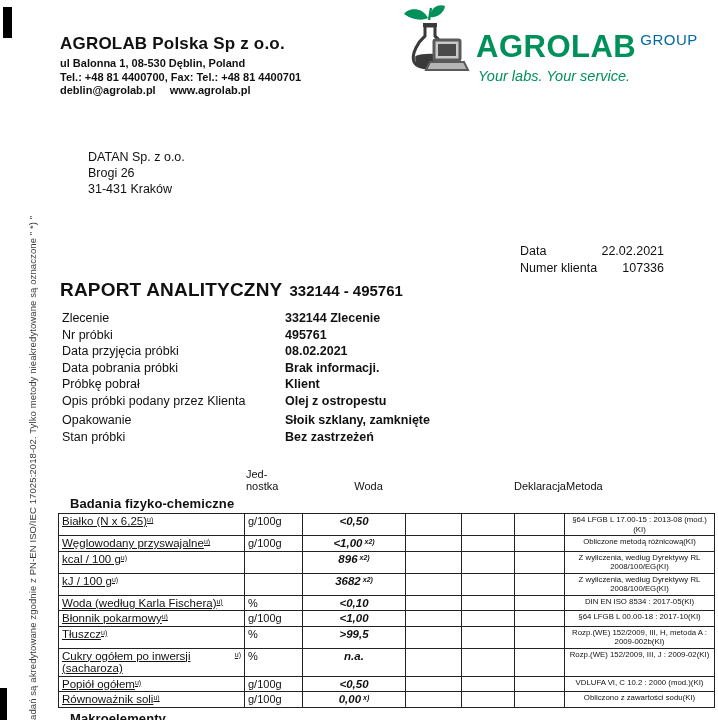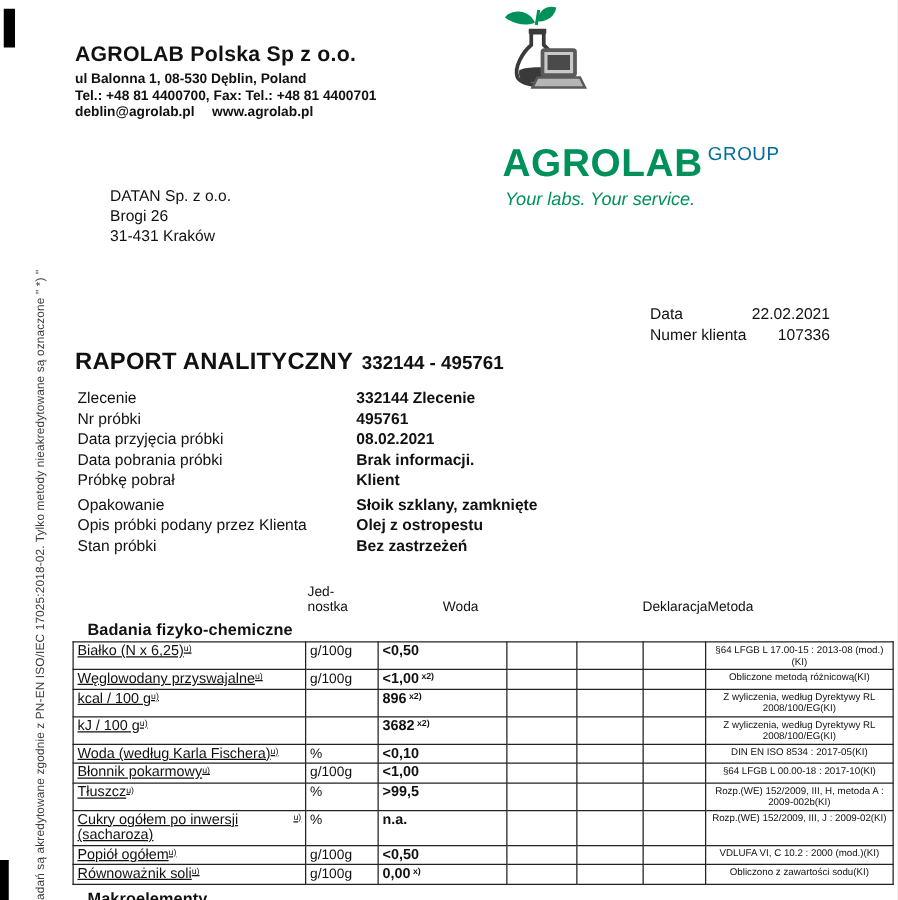--- a/index.html
+++ b/index.html
@@ -21,21 +21,21 @@
   }
 
   
   .sender { position:absolute; left:60px; top:34px; }
   .sender-name { font-size:17px; font-weight:bold; letter-spacing:0.2px; margin-bottom:3px; }
   .sender-line { font-size:11px; font-weight:bold; line-height:13.5px; }
   .sender-line .web { margin-left:14px; }
 
   
   .logo { position:absolute; left:398px; top:4px; width:290px; }
-  .logo-row { display:flex; align-items:flex-start;flex-direction:column; }
+  .logo-row { display:flex; align-items:flex-start; }
   .logo-icon { width:74px; height:84px; flex:0 0 auto; }
   .logo-textcol { margin-left:4px; padding-top:28px; }
   .logo-brandline { display:flex; align-items:flex-start; }
   .logo-brand { font-size:31px; font-weight:bold; color:var(--green); letter-spacing:0.5px; line-height:30px; }
   .logo-group { font-size:15px; color:#0369a1; margin-left:4px; line-height:15px; letter-spacing:0.5px; }
   .logo-tagline { font-size:14.5px; color:var(--green); margin-top:6px; margin-left:2px; font-weight:500;font-style:italic; }
 
   
   .recipient { position:absolute; left:88px; top:149px; font-size:12.5px; line-height:16px; }
 
@@ -72,21 +72,21 @@
   .head-method { align-self:flex-end; padding-left:2px; }
 
   .section-title { font-size:13px; font-weight:bold; margin:3px 0 2px 0; letter-spacing:0.1px;padding-left:12px; }
 
   table.results-table { border-collapse:collapse; width:656px; table-layout:fixed; }
   table.results-table td { border:1px solid #222; vertical-align:top; padding:1px 3px; }
   td.param { font-size:11.5px; }
   .param-inner { display:flex; line-height:12.5px;text-decoration:underline; }
   .fn { font-size:7px; vertical-align:top; position:relative; top:-1px; white-space:nowrap; }
   td.unit { font-size:11px; line-height:12.5px; }
-  td.result { font-size:11.5px; font-weight:bold; text-align:left; line-height:12.5px; padding-right:4px; }
+  td.result { font-size:11.5px; font-weight:bold; text-align:center; line-height:12.5px; padding-right:4px;font-style:italic; }
   td.result .fn { font-weight:bold; margin-left:2px; }
   td.method { font-size:7.8px; text-align:center; line-height:9.5px; padding:2px 2px; }
 
   :root { --green:#00915a; }
 </style>
 </head>
 <body>
 
 <div class="doc">
 
@@ -166,27 +166,27 @@
         <span class="field-value">08.02.2021</span>
       </div>
       <div class="field-row">
         <span class="field-label">Data pobrania próbki</span>
         <span class="field-value">Brak informacji.</span>
       </div>
       <div class="field-row">
         <span class="field-label">Próbkę pobrał</span>
         <span class="field-value">Klient</span>
       </div>
+      <div class="field-row">
+        <span class="field-label">Opis próbki podany przez Klienta</span>
+        <span class="field-value">Olej z ostropestu</span>
+      </div>
       <div class="field-row gap-before">
         <span class="field-label">Opakowanie</span>
         <span class="field-value">Słoik szklany, zamknięte</span>
-      </div>
-      <div class="field-row">
-        <span class="field-label">Opis próbki podany przez Klienta</span>
-        <span class="field-value">Olej z ostropestu</span>
       </div>
       <div class="field-row">
         <span class="field-label">Stan próbki</span>
         <span class="field-value">Bez zastrzeżeń</span>
       </div>
     </div>
 
   <div class="results">
     <div class="results-head">
       <div class="col-param"></div>

